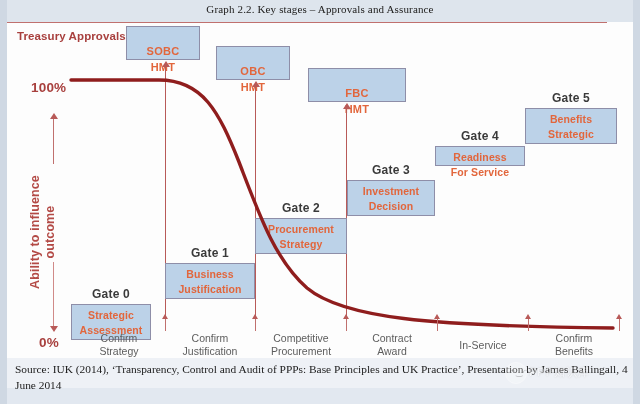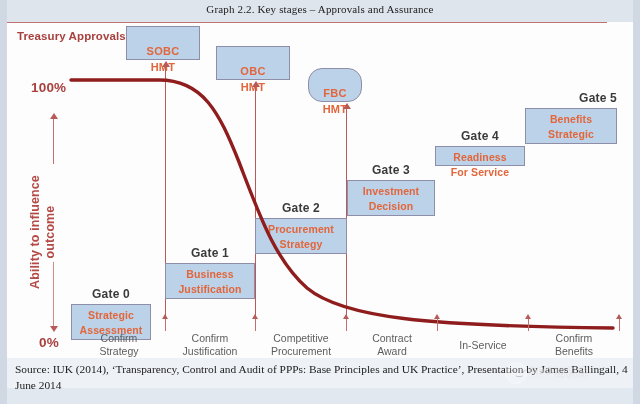--- a/index.html
+++ b/index.html
@@ -149,21 +149,21 @@
       <div>HMT</div>
     </div>
     <div class="hmt-arrow" style="left:158px;top:44px;height:264px;"></div>
 
     <div class="hmtbox" style="left:209px;top:24px;width:74px;height:34px;">
       <div>OBC</div>
       <div>HMT</div>
     </div>
     <div class="hmt-arrow" style="left:248px;top:64px;height:244px;"></div>
 
-    <div class="hmtbox" style="left:301px;top:46px;width:54px;height:34px;border-radius:14px;">
+    <div class="hmtbox" style="left:301px;top:46px;width:98px;height:34px;">
       <div>FBC</div>
       <div>HMT</div>
     </div>
     <div class="hmt-arrow" style="left:339px;top:86px;height:222px;"></div>
 
     <div class="y-arrow-up"></div>
     <div class="y-arrow-down"></div>
     <div class="axis-pct pct-100">100%</div>
     <div class="axis-pct pct-0">0%</div>
     <div class="y-axis-label">Ability to influence outcome</div>
@@ -191,21 +191,21 @@
       <div>Investment</div>
       <div>Decision</div>
     </div>
 
     <div class="gatelabel" style="left:428px;top:107px;width:90px;">Gate 4</div>
     <div class="gatebox" style="left:428px;top:124px;width:90px;height:20px;">
       <div>Readiness</div>
       <div>For Service</div>
     </div>
 
-    <div class="gatelabel" style="left:518px;top:69px;width:92px;text-align:right;">Gate 5</div>
+    <div class="gatelabel" style="left:518px;top:69px;width:92px;">Gate 5</div>
     <div class="gatebox" style="left:518px;top:86px;width:92px;height:36px;">
       <div>Benefits</div>
       <div>Strategic</div>
     </div>
 
     <svg class="curve-svg" viewBox="0 0 626 336" preserveAspectRatio="none">
       <path d="M 64 58 L 152 58 C 196 58 212 90 232 140 C 252 192 268 238 300 266 C 336 296 420 304 606 306" fill="none" stroke="#8f1d1d" stroke-width="3.4" stroke-linecap="round"></path>
     </svg>
 
     <div class="x-axis"></div>

